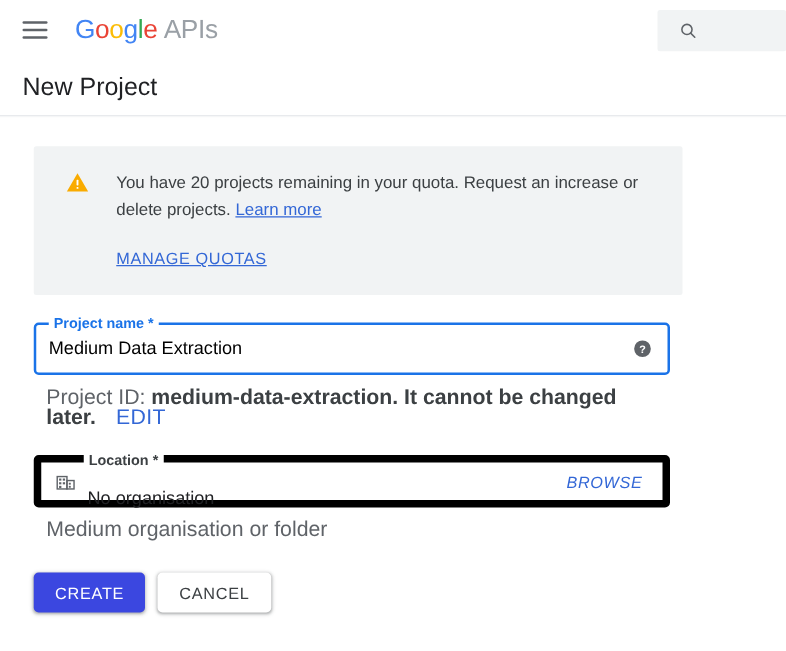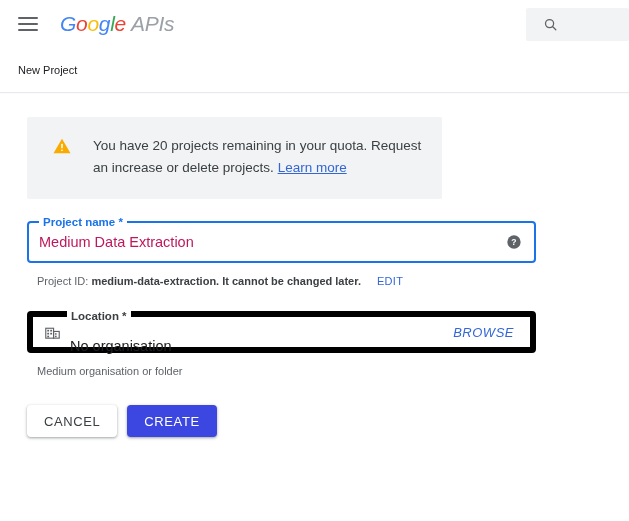--- a/index.html
+++ b/index.html
@@ -40,21 +40,20 @@
     height: 2px;
     width: 20px;
     background: #5f6368;
     border-radius: 1px;
   }
   .brand {
     font-size: 21px;
     letter-spacing: -0.3px;
     white-space: nowrap;
     font-family: "Liberation Sans", sans-serif;
-    font-style: italic;
   }
   .brand .g1 { color: #4285F4; }
   .brand .o1 { color: #EA4335; }
   .brand .o2 { color: #FBBC05; }
   .brand .g2 { color: #4285F4; }
   .brand .l1 { color: #34A853; }
   .brand .e1 { color: #EA4335; }
   .brand .apis {
     color: #9aa0a6;
     margin-left: 5px;
@@ -82,36 +81,36 @@
 
   
   .page-head {
     height: 45px;
     display: flex;
     align-items: center;
     border-bottom: 1px solid #e8eaed;
     box-shadow: 0 1px 0 rgba(0,0,0,0.02);
   }
   .page-title {
-    font-size: 11px;
+    font-size: 20px;
     color: #202124;
     margin-left: 18px;
     font-weight: 400;
   }
 
   
   .content {
     padding: 0 18px;
   }
 
   
   .warn {
     margin-top: 24px;
     margin-left: 9px;
-    width: 415px;
+    width: 519px;
     background: #f1f3f4;
     border-radius: 2px;
     padding: 18px 20px 20px 20px;
     display: flex;
     align-items: flex-start;
   }
   .warn-icon {
     width: 20px;
     height: 20px;
     flex: 0 0 20px;
@@ -178,36 +177,36 @@
     left: 34px;
     color: #3c4043;
     font-weight: bold;
   }
   .text-input {
     border: none;
     outline: none;
     background: transparent;
     font-family: "Liberation Sans", sans-serif;
     font-size: 14.5px;
-    color: #be185d;
+    color: #000000;
     flex: 1;
     padding: 0 10px;
     height: 100%;
   }
   .help-icon {
     width: 16px;
     height: 16px;
     margin-right: 12px;
     flex: 0 0 16px;
     cursor: pointer;
   }
   .hint {
     margin-top: 10px;
     margin-left: 10px;
-    font-size: 11px;
+    font-size: 17px;
     color: #5f6368;
     line-height: 16px;
   }
   .hint .strong { font-weight: bold; color: #3c4043; }
   .hint-action {
     color: #3367d6;
     margin-left: 16px;
     cursor: pointer;
     font-weight: 400;
     letter-spacing: 0.3px;
@@ -300,20 +299,21 @@
     <svg class="warn-icon" viewBox="0 0 24 24">
       <path fill="#F9AB00" d="M12 3.2 1.8 20.6h20.4L12 3.2z"></path>
       <rect x="11.1" y="9.4" width="1.8" height="5.4" fill="#ffffff" rx="0.6"></rect>
       <rect x="11.1" y="16.2" width="1.8" height="1.9" fill="#ffffff" rx="0.6"></rect>
     </svg>
     <div class="warn-body">
       <div class="warn-text">
         <span>You have 20 projects remaining in your quota. Request an increase or delete projects.</span>
         <span class="inline-link">Learn more</span>
       </div>
+      <div class="warn-action">MANAGE QUOTAS</div>
     </div>
   </div>
 
   <div class="field-wrap">
     <div class="outlined focused">
       <span class="float-label">Project name *</span>
       <input class="text-input" type="text" value="Medium Data Extraction" style="">
       <svg class="help-icon" viewBox="0 0 24 24">
         <circle cx="12" cy="12" r="10" fill="#5f6368"></circle>
         <text x="12" y="16.6" text-anchor="middle" font-size="13" font-family="Liberation Sans, sans-serif" fill="#ffffff" font-weight="bold">?</text>
@@ -338,17 +338,17 @@
         <rect x="15.6" y="13" width="2.2" height="2.1" fill="#5f6368"></rect>
         <rect x="15.6" y="16.5" width="2.2" height="2.1" fill="#5f6368"></rect>
       </svg>
       <span class="loc-value">No organisation</span>
       <span class="browse-link">BROWSE</span>
     </div>
     <div class="hint">Medium organisation or folder</div>
   </div>
 
   <div class="btn-row">
+    <button class="btn btn-primary">CREATE</button>
     <button class="btn btn-secondary">CANCEL</button>
-    <button class="btn btn-primary">CREATE</button>
   </div>
 
 </div>
 
 </body></html>

